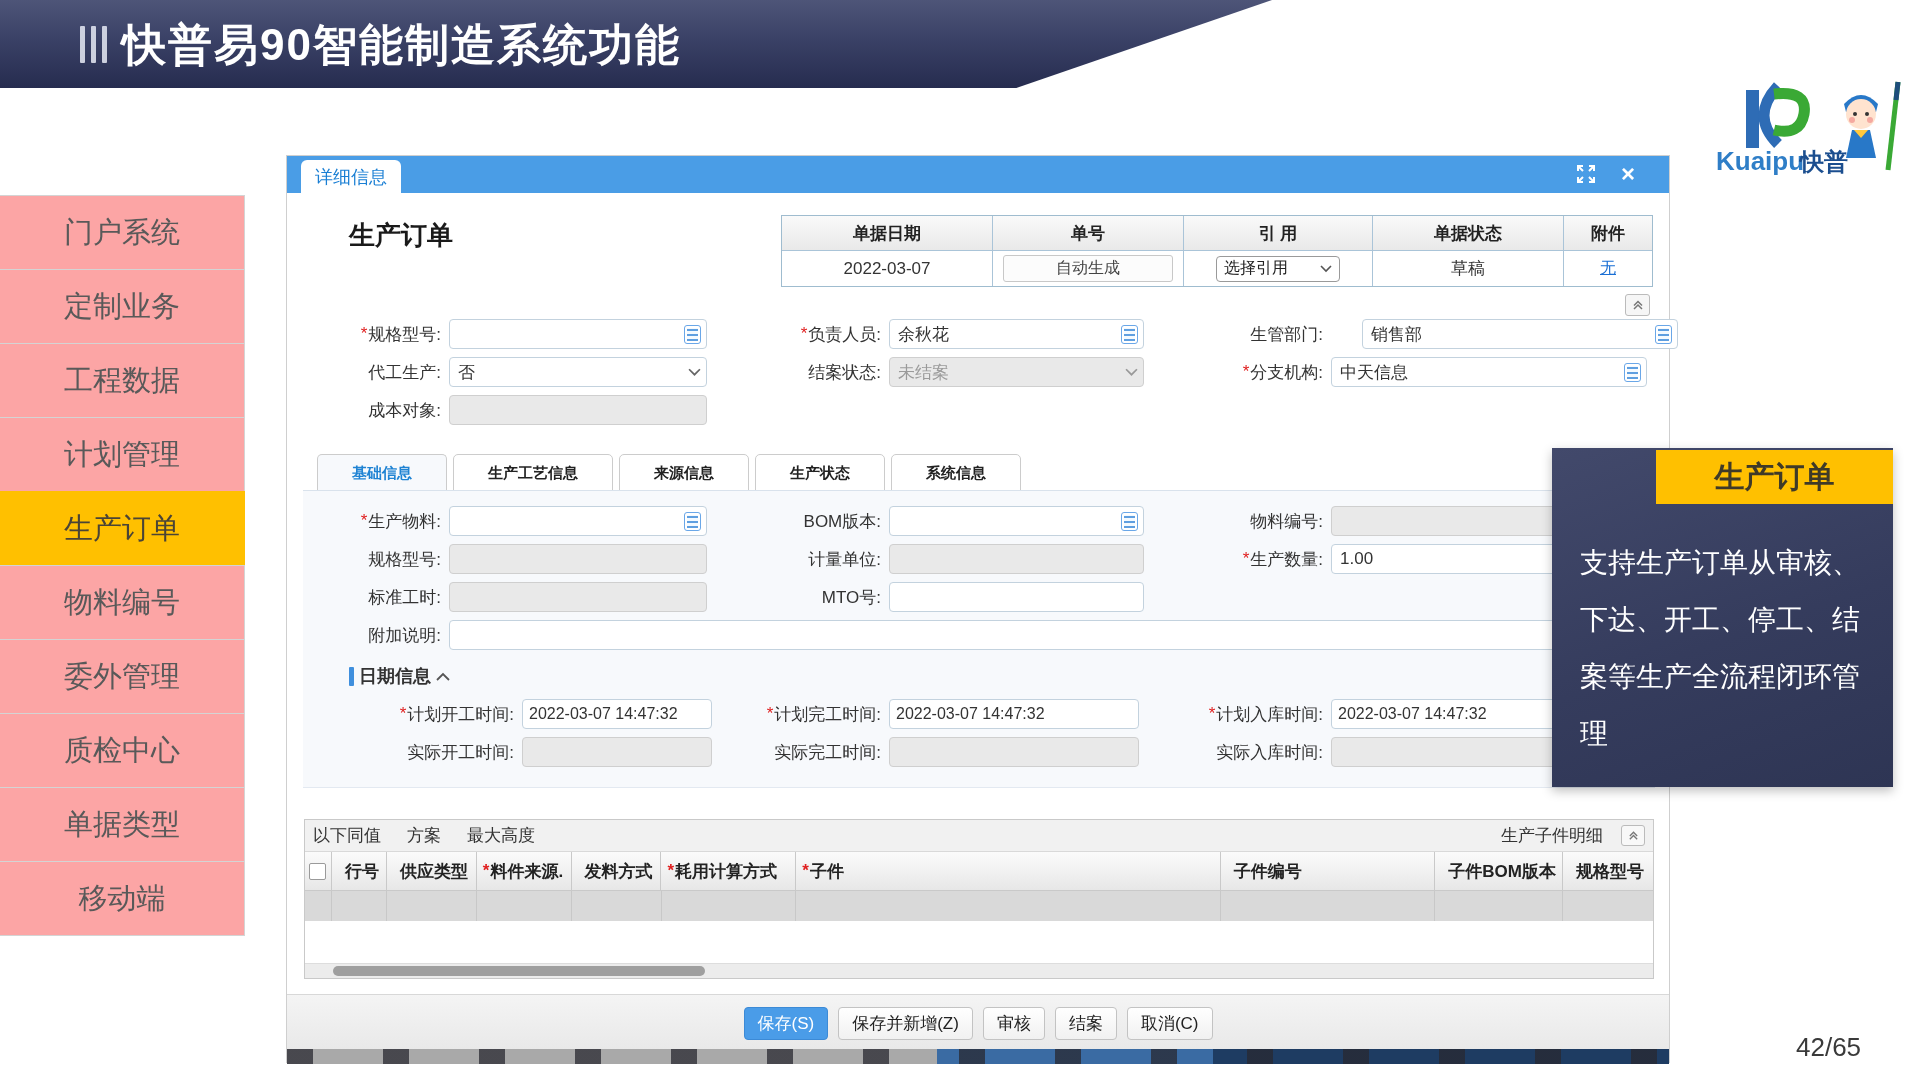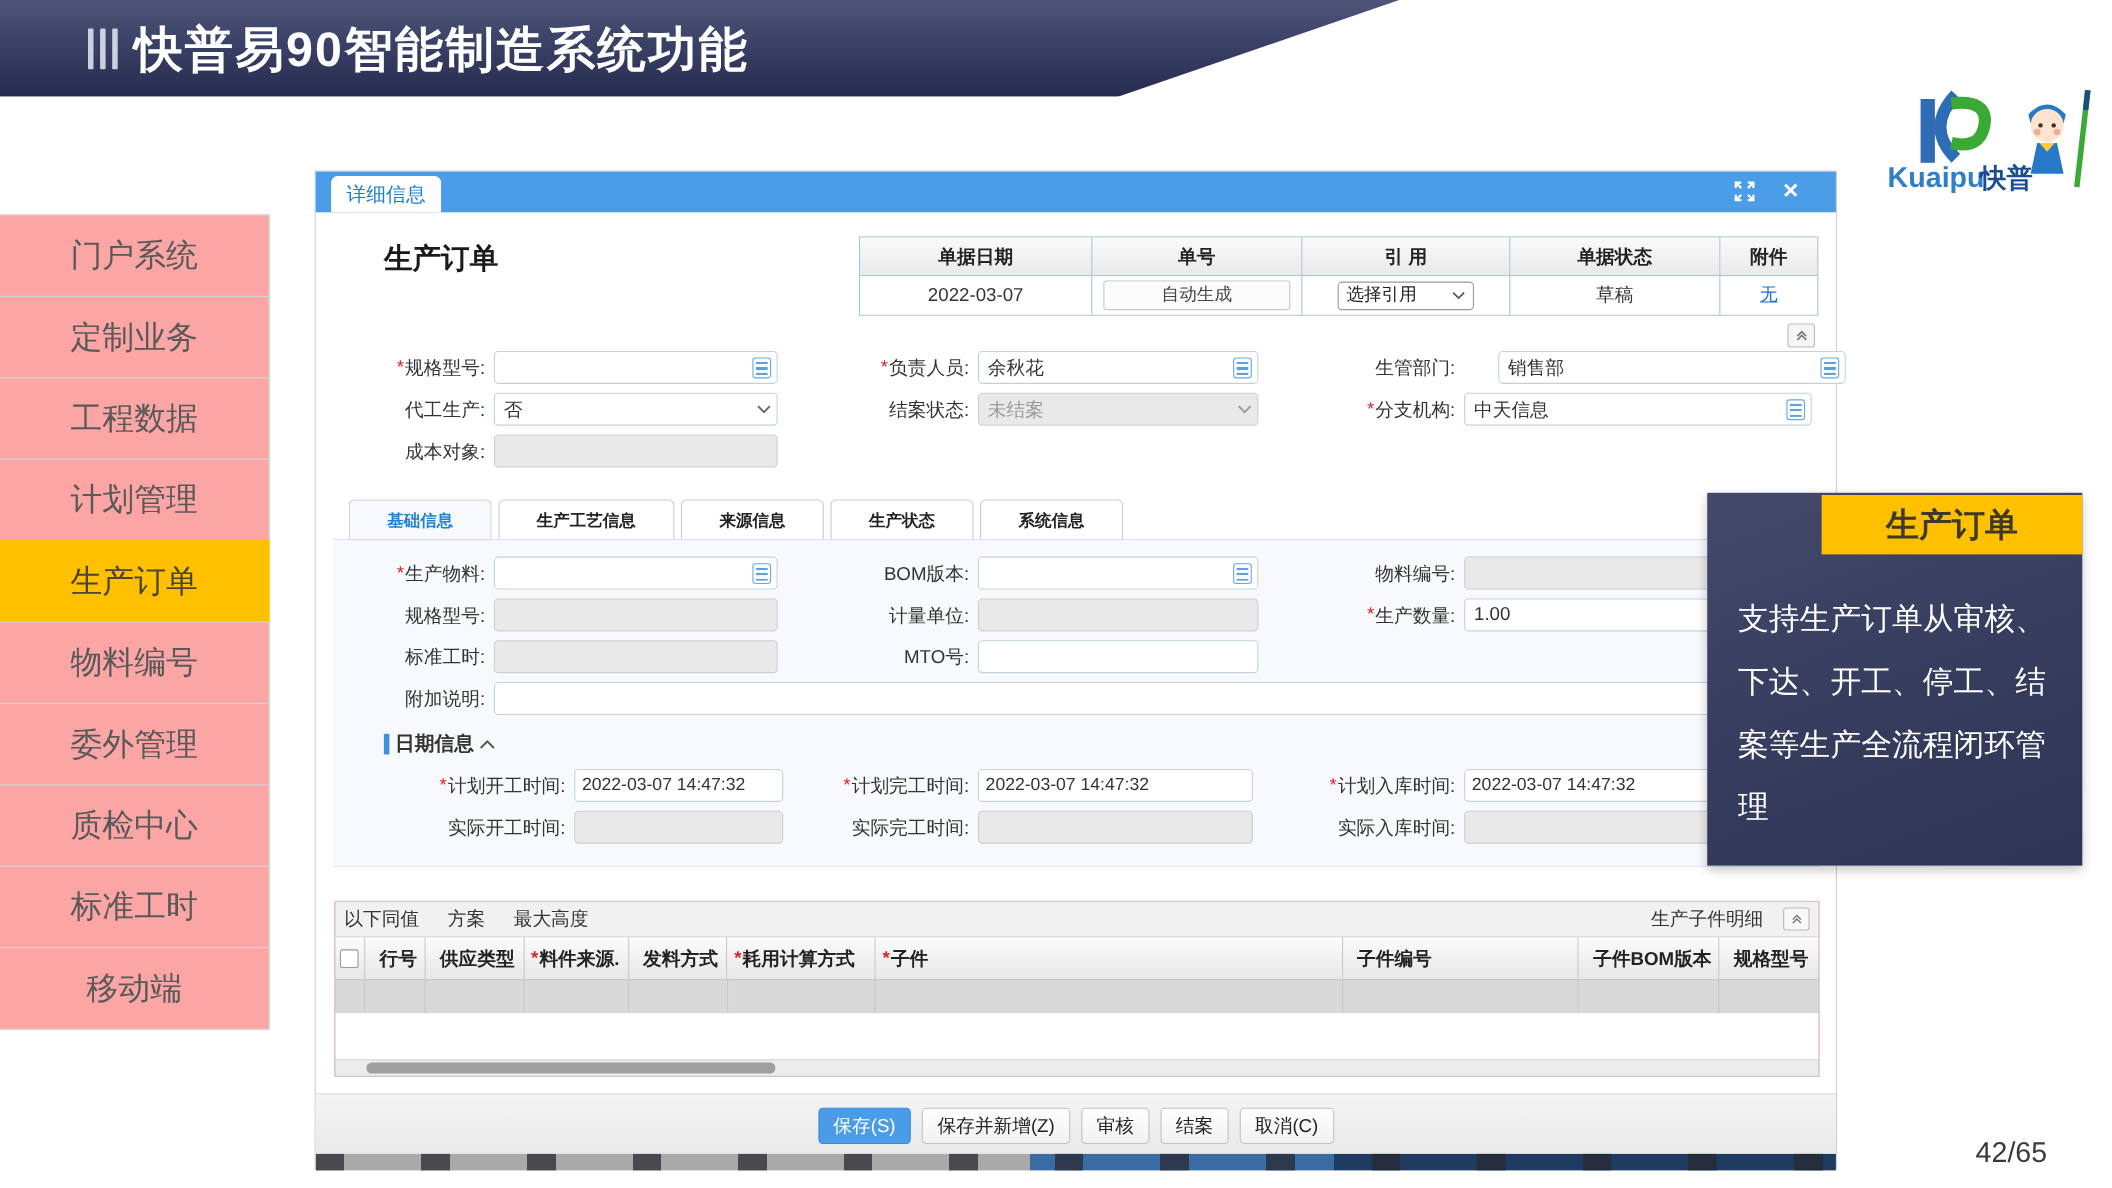--- a/index.html
+++ b/index.html
@@ -169,21 +169,21 @@
     <div class="side-item">
         <span>物料编号</span>
       </div>
     <div class="side-item">
         <span>委外管理</span>
       </div>
     <div class="side-item">
         <span>质检中心</span>
       </div>
     <div class="side-item">
-        <span>标准工时</span>
+        <span>单据类型</span>
       </div>
     <div class="side-item">
         <span>移动端</span>
       </div>
   </div>
 
   <div class="win">
     <div class="titlebar">
       <div class="win-tab">详细信息</div>
       <div class="win-ctl ctl-expand">

